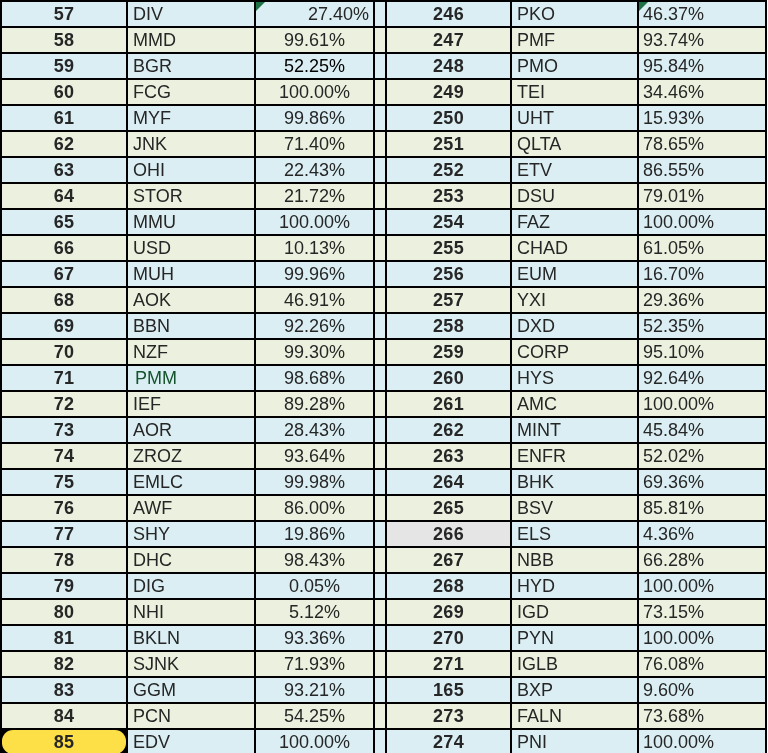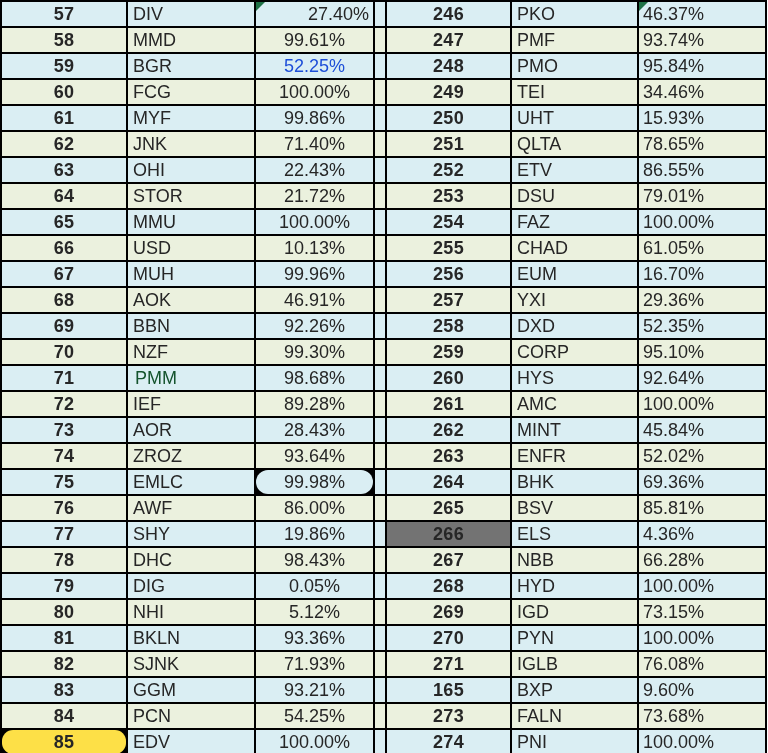--- a/index.html
+++ b/index.html
@@ -62,21 +62,21 @@
       <div class="cell c-pct-l" style="background: rgb(218, 238, 243); color: rgb(38, 38, 38);">46.37%<span class="tri" style="background: rgb(30, 113, 69);"></span></div>
       <div class="cell c-num" style="background: rgb(235, 241, 222); color: rgb(38, 38, 38);">58</div>
       <div class="cell c-ticker" style="background: rgb(235, 241, 222); color: rgb(38, 38, 38);">MMD</div>
       <div class="cell c-pct-c" style="background: rgb(235, 241, 222); color: rgb(38, 38, 38);">99.61%</div>
       <div class="cell c-sep" style="background: rgb(235, 241, 222); color: rgb(38, 38, 38);"></div>
       <div class="cell c-num" style="background: rgb(235, 241, 222); color: rgb(38, 38, 38);">247</div>
       <div class="cell c-ticker" style="background: rgb(235, 241, 222); color: rgb(38, 38, 38);">PMF</div>
       <div class="cell c-pct-l" style="background: rgb(235, 241, 222); color: rgb(38, 38, 38);">93.74%</div>
       <div class="cell c-num" style="background: rgb(218, 238, 243); color: rgb(38, 38, 38);">59</div>
       <div class="cell c-ticker" style="background: rgb(218, 238, 243); color: rgb(38, 38, 38);">BGR</div>
-      <div class="cell c-pct-c" style="background: rgb(218, 238, 243); color: #1d4ed8;">52.25%</div>
+      <div class="cell c-pct-c" style="background: rgb(218, 238, 243); color: #000000;">52.25%</div>
       <div class="cell c-sep" style="background: rgb(218, 238, 243); color: rgb(38, 38, 38);"></div>
       <div class="cell c-num" style="background: rgb(218, 238, 243); color: rgb(38, 38, 38);">248</div>
       <div class="cell c-ticker" style="background: rgb(218, 238, 243); color: rgb(38, 38, 38);">PMO</div>
       <div class="cell c-pct-l" style="background: rgb(218, 238, 243); color: rgb(38, 38, 38);">95.84%</div>
       <div class="cell c-num" style="background: rgb(235, 241, 222); color: rgb(38, 38, 38);">60</div>
       <div class="cell c-ticker" style="background: rgb(235, 241, 222); color: rgb(38, 38, 38);">FCG</div>
       <div class="cell c-pct-c" style="background: rgb(235, 241, 222); color: rgb(38, 38, 38);">100.00%</div>
       <div class="cell c-sep" style="background: rgb(235, 241, 222); color: rgb(38, 38, 38);"></div>
       <div class="cell c-num" style="background: rgb(235, 241, 222); color: rgb(38, 38, 38);">249</div>
       <div class="cell c-ticker" style="background: rgb(235, 241, 222); color: rgb(38, 38, 38);">TEI</div>
@@ -174,37 +174,37 @@
       <div class="cell c-pct-l" style="background: rgb(218, 238, 243); color: rgb(38, 38, 38);">45.84%</div>
       <div class="cell c-num" style="background: rgb(235, 241, 222); color: rgb(38, 38, 38);">74</div>
       <div class="cell c-ticker" style="background: rgb(235, 241, 222); color: rgb(38, 38, 38);">ZROZ</div>
       <div class="cell c-pct-c" style="background: rgb(235, 241, 222); color: rgb(38, 38, 38);">93.64%</div>
       <div class="cell c-sep" style="background: rgb(235, 241, 222); color: rgb(38, 38, 38);"></div>
       <div class="cell c-num" style="background: rgb(235, 241, 222); color: rgb(38, 38, 38);">263</div>
       <div class="cell c-ticker" style="background: rgb(235, 241, 222); color: rgb(38, 38, 38);">ENFR</div>
       <div class="cell c-pct-l" style="background: rgb(235, 241, 222); color: rgb(38, 38, 38);">52.02%</div>
       <div class="cell c-num" style="background: rgb(218, 238, 243); color: rgb(38, 38, 38);">75</div>
       <div class="cell c-ticker" style="background: rgb(218, 238, 243); color: rgb(38, 38, 38);">EMLC</div>
-      <div class="cell c-pct-c" style="background: rgb(218, 238, 243); color: rgb(38, 38, 38); border-radius: 12px;">99.98%</div>
+      <div class="cell c-pct-c" style="background: rgb(218, 238, 243); color: rgb(38, 38, 38);">99.98%</div>
       <div class="cell c-sep" style="background: rgb(218, 238, 243); color: rgb(38, 38, 38);"></div>
       <div class="cell c-num" style="background: rgb(218, 238, 243); color: rgb(38, 38, 38);">264</div>
       <div class="cell c-ticker" style="background: rgb(218, 238, 243); color: rgb(38, 38, 38);">BHK</div>
       <div class="cell c-pct-l" style="background: rgb(218, 238, 243); color: rgb(38, 38, 38);">69.36%</div>
       <div class="cell c-num" style="background: rgb(235, 241, 222); color: rgb(38, 38, 38);">76</div>
       <div class="cell c-ticker" style="background: rgb(235, 241, 222); color: rgb(38, 38, 38);">AWF</div>
       <div class="cell c-pct-c" style="background: rgb(235, 241, 222); color: rgb(38, 38, 38);">86.00%</div>
       <div class="cell c-sep" style="background: rgb(235, 241, 222); color: rgb(38, 38, 38);"></div>
       <div class="cell c-num" style="background: rgb(235, 241, 222); color: rgb(38, 38, 38);">265</div>
       <div class="cell c-ticker" style="background: rgb(235, 241, 222); color: rgb(38, 38, 38);">BSV</div>
       <div class="cell c-pct-l" style="background: rgb(235, 241, 222); color: rgb(38, 38, 38);">85.81%</div>
       <div class="cell c-num" style="background: rgb(218, 238, 243); color: rgb(38, 38, 38);">77</div>
       <div class="cell c-ticker" style="background: rgb(218, 238, 243); color: rgb(38, 38, 38);">SHY</div>
       <div class="cell c-pct-c" style="background: rgb(218, 238, 243); color: rgb(38, 38, 38);">19.86%</div>
       <div class="cell c-sep" style="background: rgb(218, 238, 243); color: rgb(38, 38, 38);"></div>
-      <div class="cell c-num" style="background: #737373; color: rgb(38, 38, 38);">266</div>
+      <div class="cell c-num" style="background: #e5e5e5; color: rgb(38, 38, 38);">266</div>
       <div class="cell c-ticker" style="background: rgb(218, 238, 243); color: rgb(38, 38, 38);">ELS</div>
       <div class="cell c-pct-l" style="background: rgb(218, 238, 243); color: rgb(38, 38, 38);">4.36%</div>
       <div class="cell c-num" style="background: rgb(235, 241, 222); color: rgb(38, 38, 38);">78</div>
       <div class="cell c-ticker" style="background: rgb(235, 241, 222); color: rgb(38, 38, 38);">DHC</div>
       <div class="cell c-pct-c" style="background: rgb(235, 241, 222); color: rgb(38, 38, 38);">98.43%</div>
       <div class="cell c-sep" style="background: rgb(235, 241, 222); color: rgb(38, 38, 38);"></div>
       <div class="cell c-num" style="background: rgb(235, 241, 222); color: rgb(38, 38, 38);">267</div>
       <div class="cell c-ticker" style="background: rgb(235, 241, 222); color: rgb(38, 38, 38);">NBB</div>
       <div class="cell c-pct-l" style="background: rgb(235, 241, 222); color: rgb(38, 38, 38);">66.28%</div>
       <div class="cell c-num" style="background: rgb(218, 238, 243); color: rgb(38, 38, 38);">79</div>

